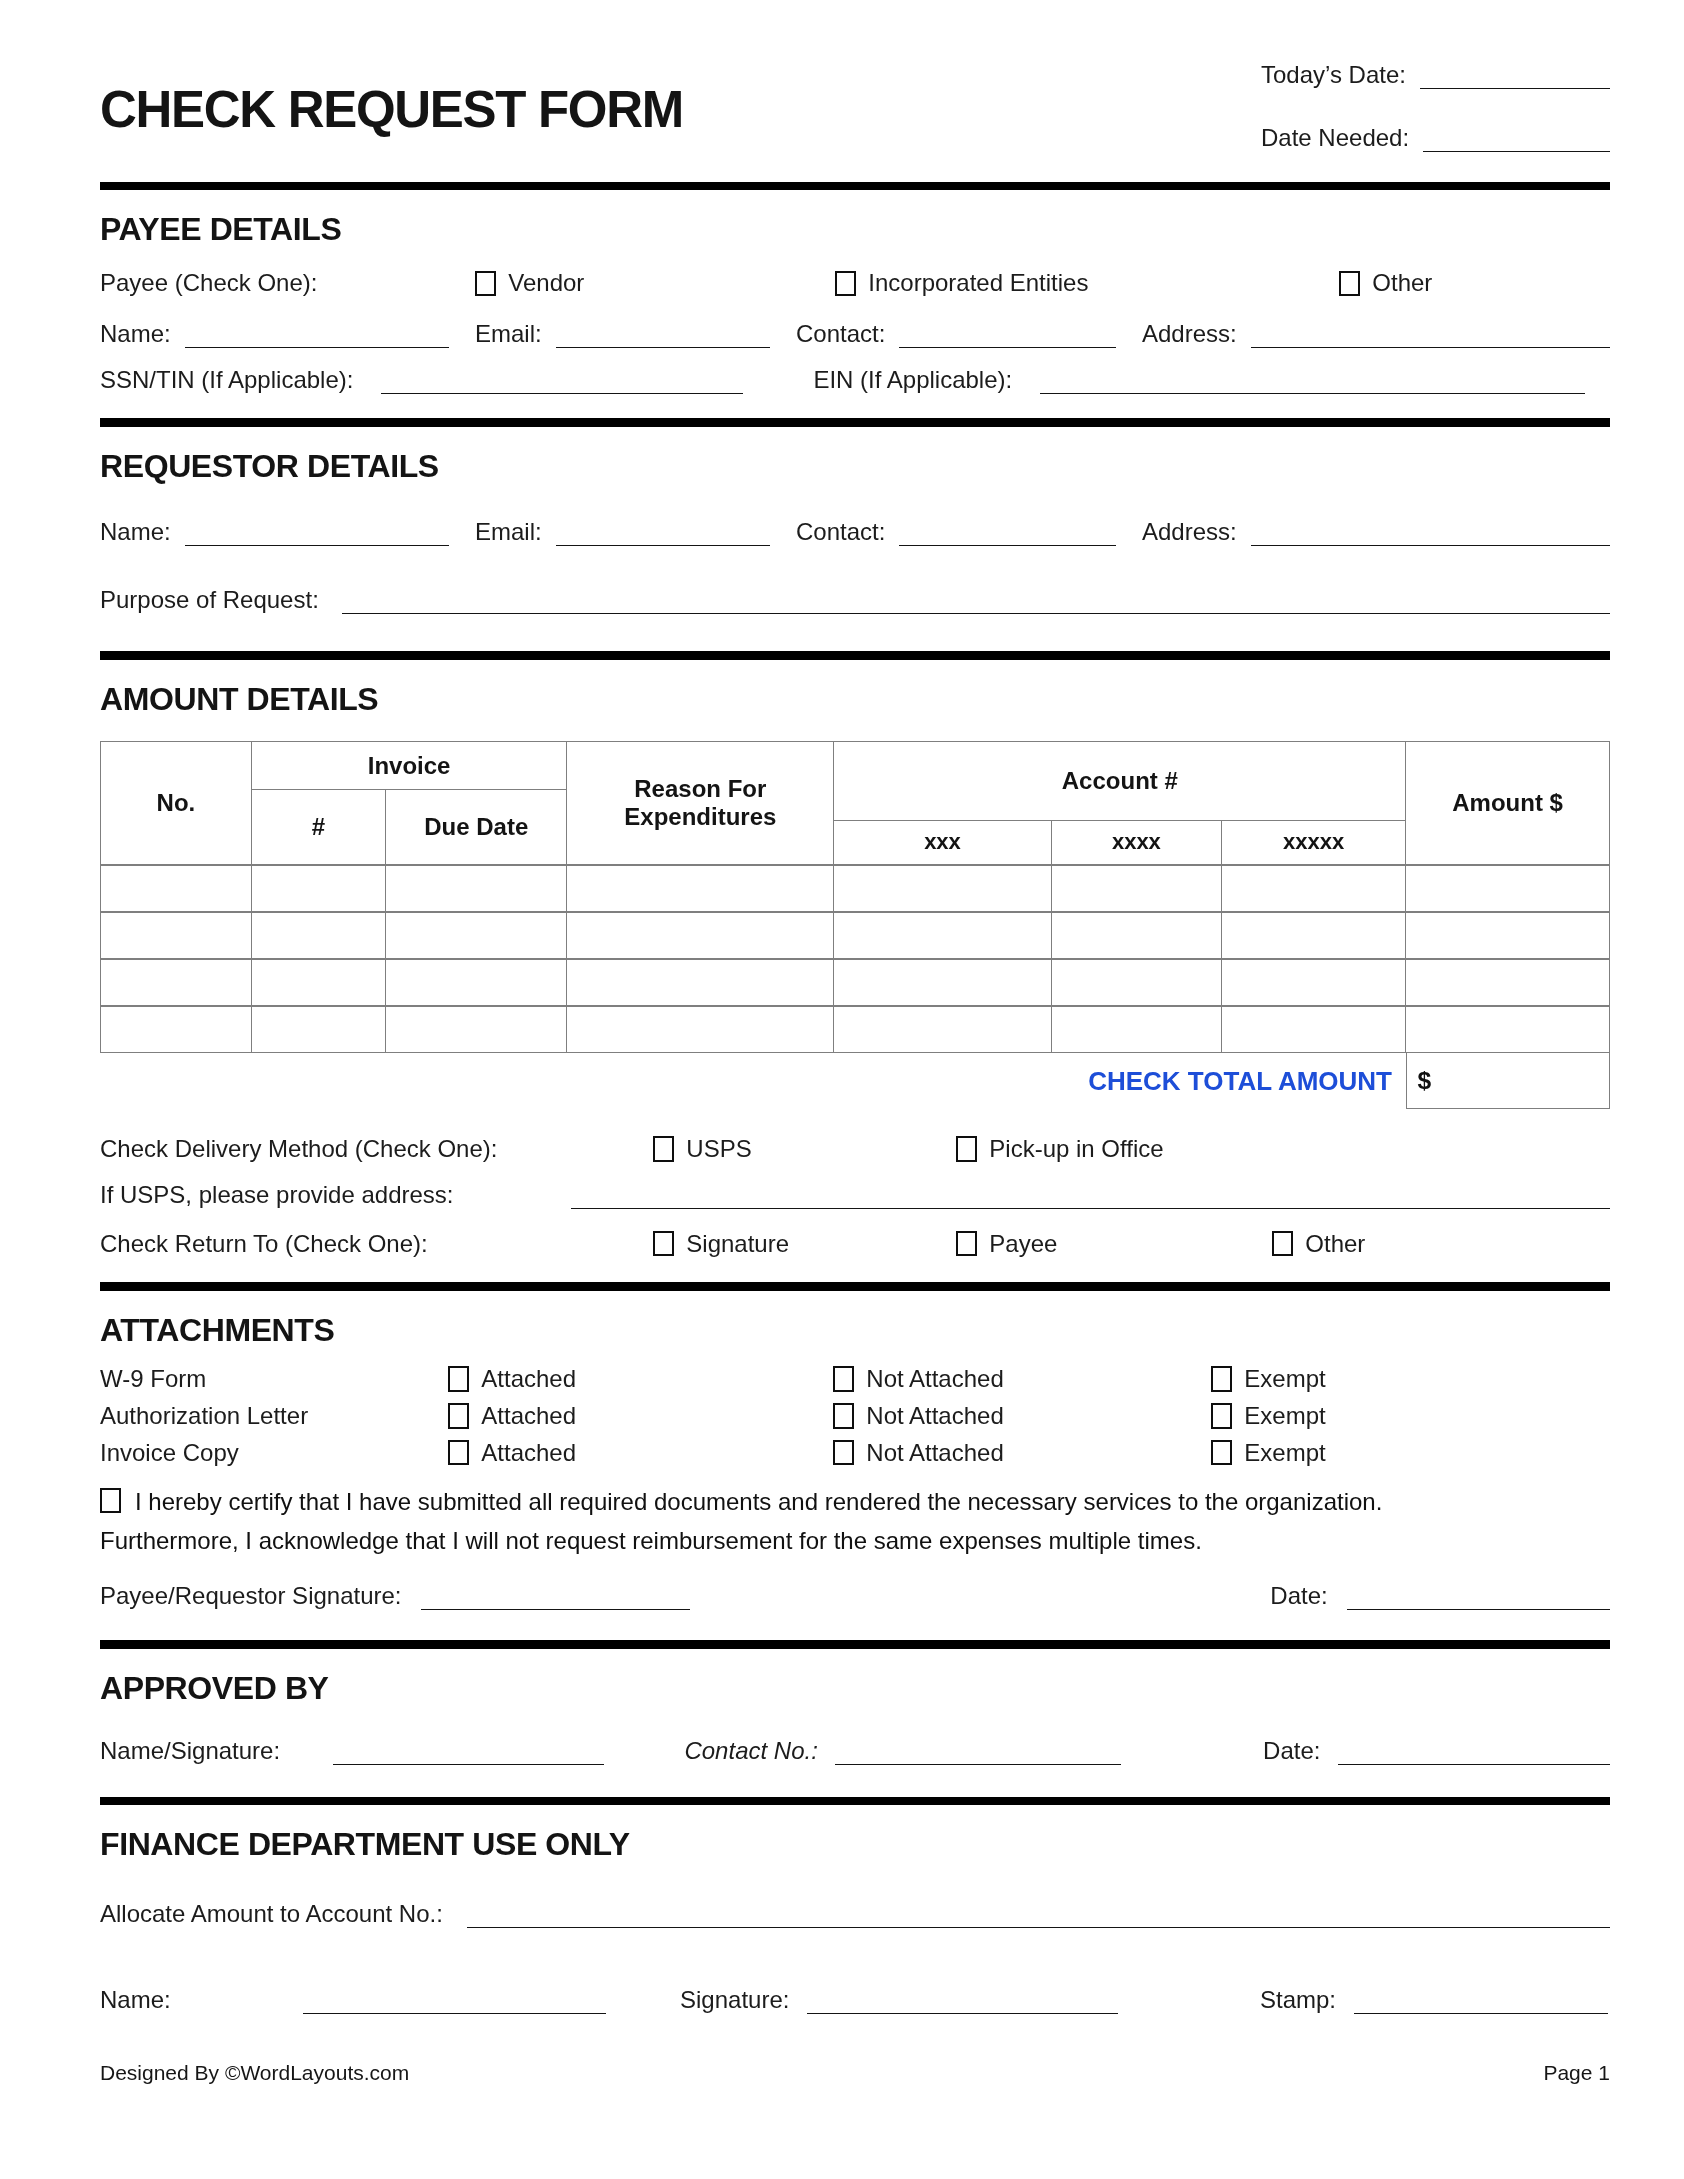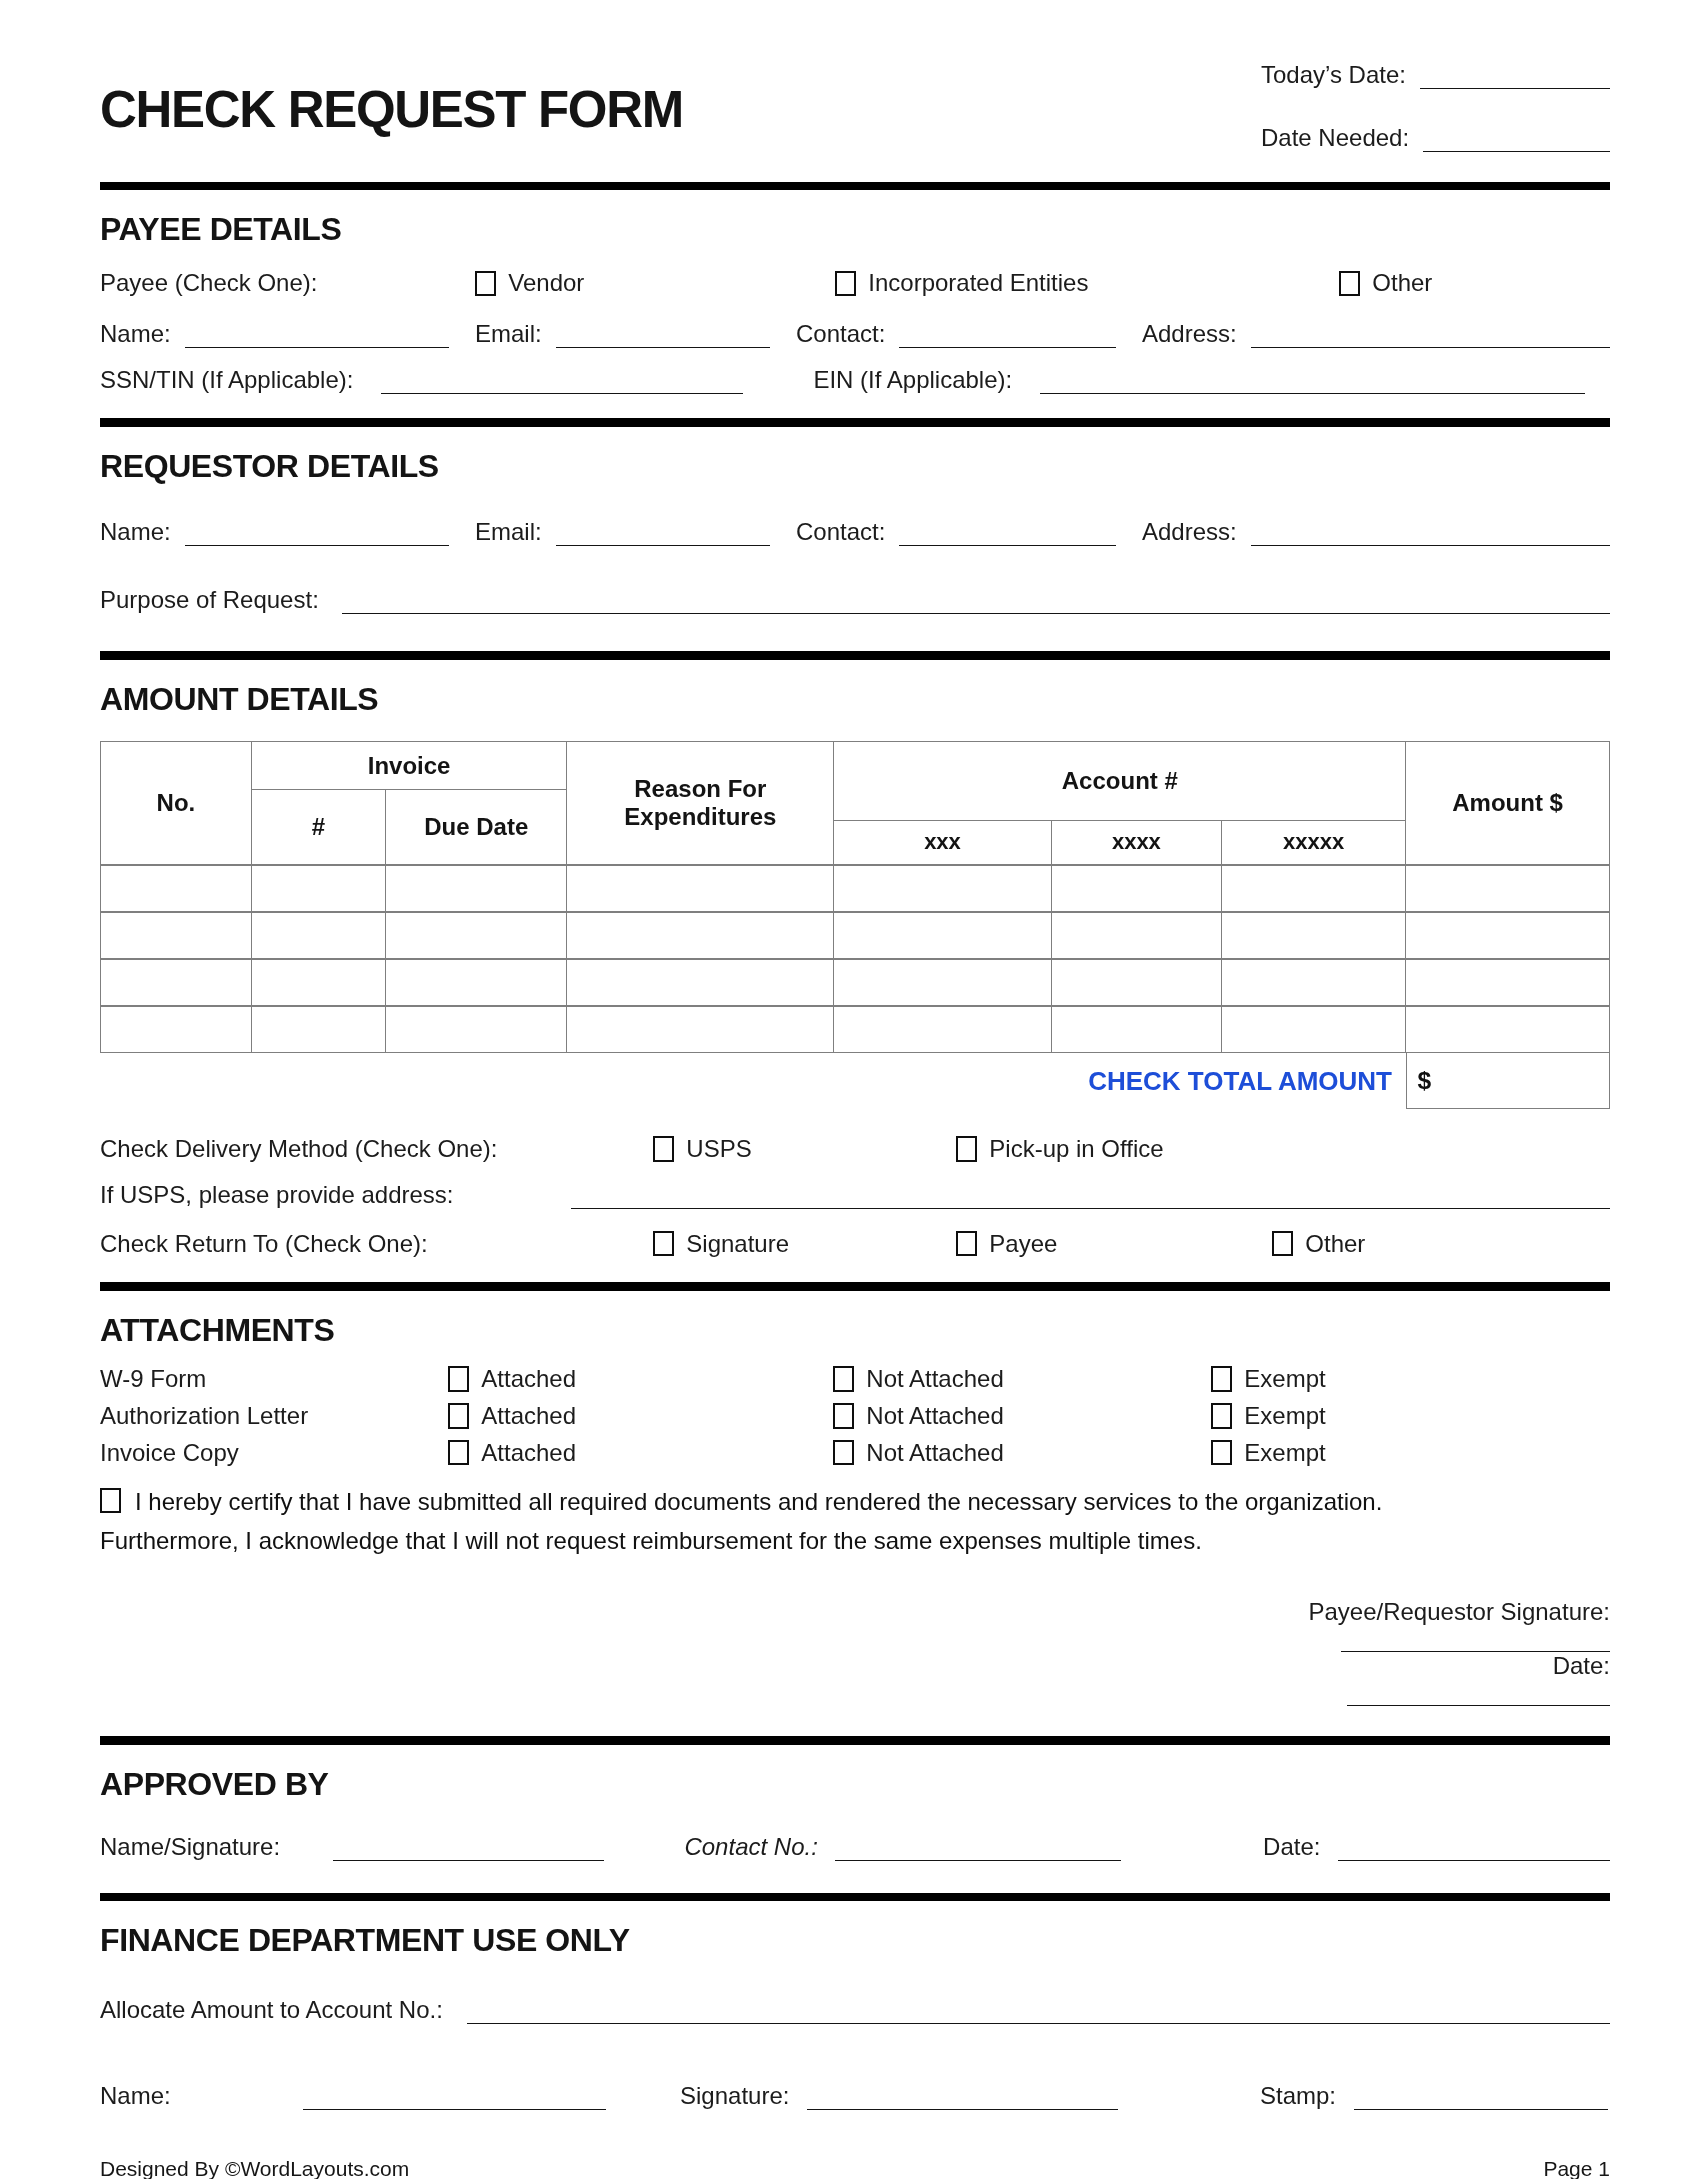--- a/index.html
+++ b/index.html
@@ -73,21 +73,21 @@
   .divider.d4 { margin-top:24.6px; }
 
   
   .att-row { margin-top:16px; }
   .att-row + .att-row { margin-top:8.8px; }
   .att-row .lbl-cell { width:348px; }
   .att-row .g1 { width:385px; } .att-row .g2 { width:378px; } .att-row .g3 { flex:1; }
   .cert1 { margin-top:19.3px; display:flex; align-items:flex-start; font-size:24px; line-height:1.35; }
   .cert1 .cbx { margin-right:14px; margin-top:1.8px; }
   .cert2 { margin-top:7px; font-size:24px; line-height:1.35; }
-  .sig-row { margin-top:40px; display:flex; align-items:flex-end;flex-direction:column; }
+  .sig-row { margin-top:24px; display:flex; align-items:flex-end; }
   .sig-row .line.sig { width:269px; margin-left:19.3px; }
   .sig-row .spacer { flex:1; }
   .sig-row .line.dt { width:263px; margin-left:19.3px; }
   .divider.d5 { margin-top:30px; }
 
   
   .appr-row { margin-top:30px; display:flex; align-items:flex-end; }
   .appr-row .g1 { width:506px; display:flex; align-items:flex-end; }
   .appr-row .g1 .line { flex:1; margin-left:53px; }
   .appr-row .g2 { width:438px; margin-left:80px; display:flex; align-items:flex-end;font-style:italic; }

